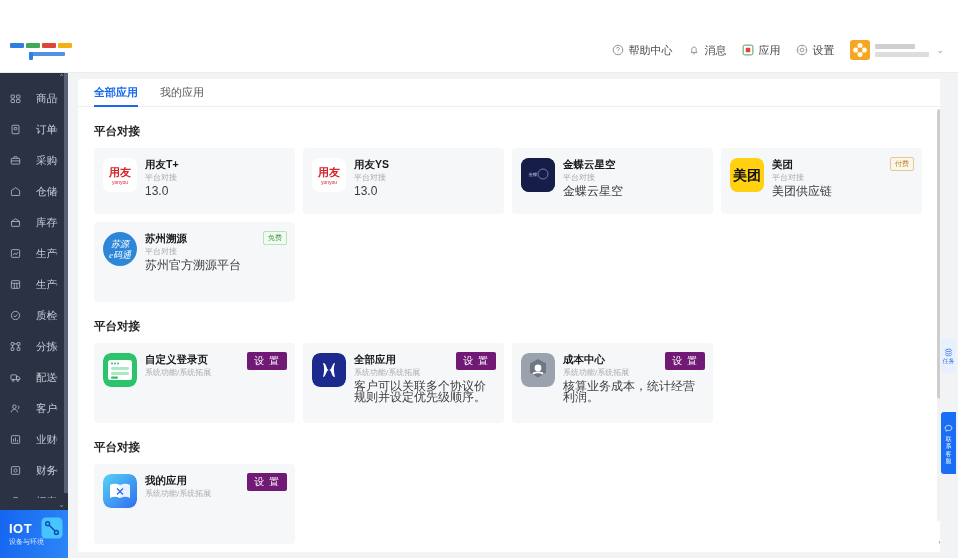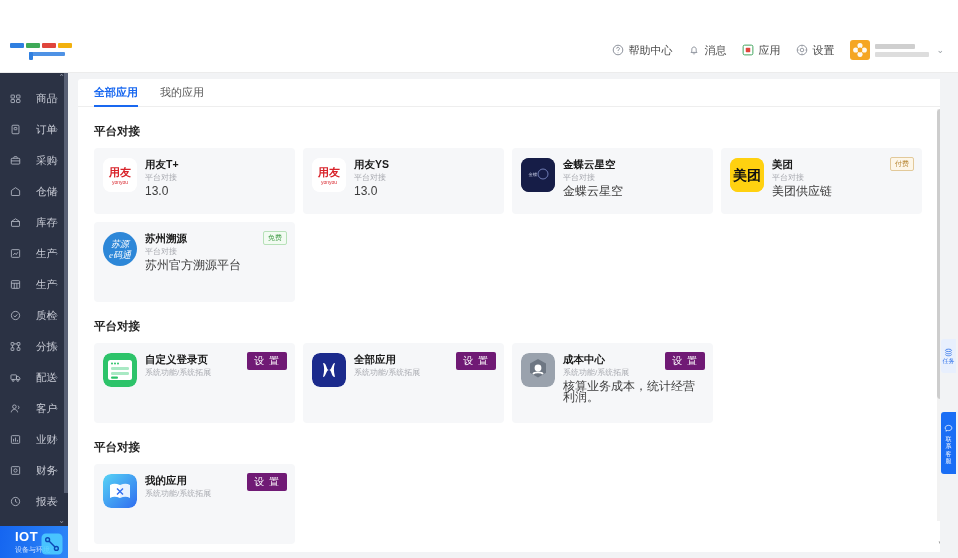--- a/index.html
+++ b/index.html
@@ -55,22 +55,22 @@
     color:#c9ccd6; font-size:10.5px; cursor:pointer; position:relative;
   }
   .side-ic { width:11px; height:11px; flex:0 0 11px; color:#b9bdc9; }
   .side-ic svg { display:block; }
   .side-arrow { position:absolute; right:10px; font-size:8px; color:#858b9b; }
   .side-scroll-bot { height:12px; position:relative; }
   .side-scroll-bot .chev { position:absolute; right:3px; bottom:1px; color:#8d93a3; font-size:8px;}
   .side-track { position:absolute; right:0; top:0; width:4px; height:420px; background:#596175; }
 
   .iot-banner {
-    height:32px; background:linear-gradient(100deg,#1565f0,#2d86f7); position:relative;
-    display:flex; flex-direction:column; justify-content:center; padding-left:15px; cursor:pointer;
+    height:48px; background:linear-gradient(100deg,#1565f0,#2d86f7); position:relative;
+    display:flex; flex-direction:column; justify-content:center; padding-left:9px; cursor:pointer;
   }
   .iot-title { color:#ffffff; font-size:13px; font-weight:bold; letter-spacing:.5px; line-height:14px;}
   .iot-sub { color:#cfe2ff; font-size:7px; line-height:9px; margin-top:1px;}
   .iot-deco { position:absolute; right:2px; top:4px; width:28px; height:28px; }
 
   
   .content {
     position:absolute; left:68px; top:73px; width:890px; height:485px;
     background:#f2f3f5; padding:6px 10px 6px 10px;
   }
@@ -523,20 +523,21 @@
           <div class="card tall">
             <div class="card-icon">
               <svg viewBox="0 0 34 34" width="34" height="34">
                 <rect width="34" height="34" rx="8" fill="#1b2a8c"></rect>
                 <path d="M11 10c4 0 3 7 6 7s3-7 6-7c-1.5 4-1.5 8 0 14-4 0-3-7-6-7s-3 7-6 7c1.5-6 1.5-10 0-14z" fill="#ffffff"></path>
               </svg>
             </div>
             <div class="card-body">
               <div class="card-title">全部应用</div>
               <div class="card-cat">系统功能/系统拓展</div>
+              <div class="card-desc">客户可以关联多个协议价规则并设定优先级顺序。</div>
             </div>
             <div class="setbtn">设 置</div>
           </div>
 
           <div class="card tall">
             <div class="card-icon">
               <svg viewBox="0 0 34 34" width="34" height="34">
                 <rect width="34" height="34" rx="8" fill="#9aa2ad"></rect>
                 <path d="M17 6l8 4.6v9.2L17 24.4 9 19.8v-9.2z" fill="#6e7783"></path>
                 <circle cx="17" cy="15" r="3.4" fill="#ffffff"></circle>

